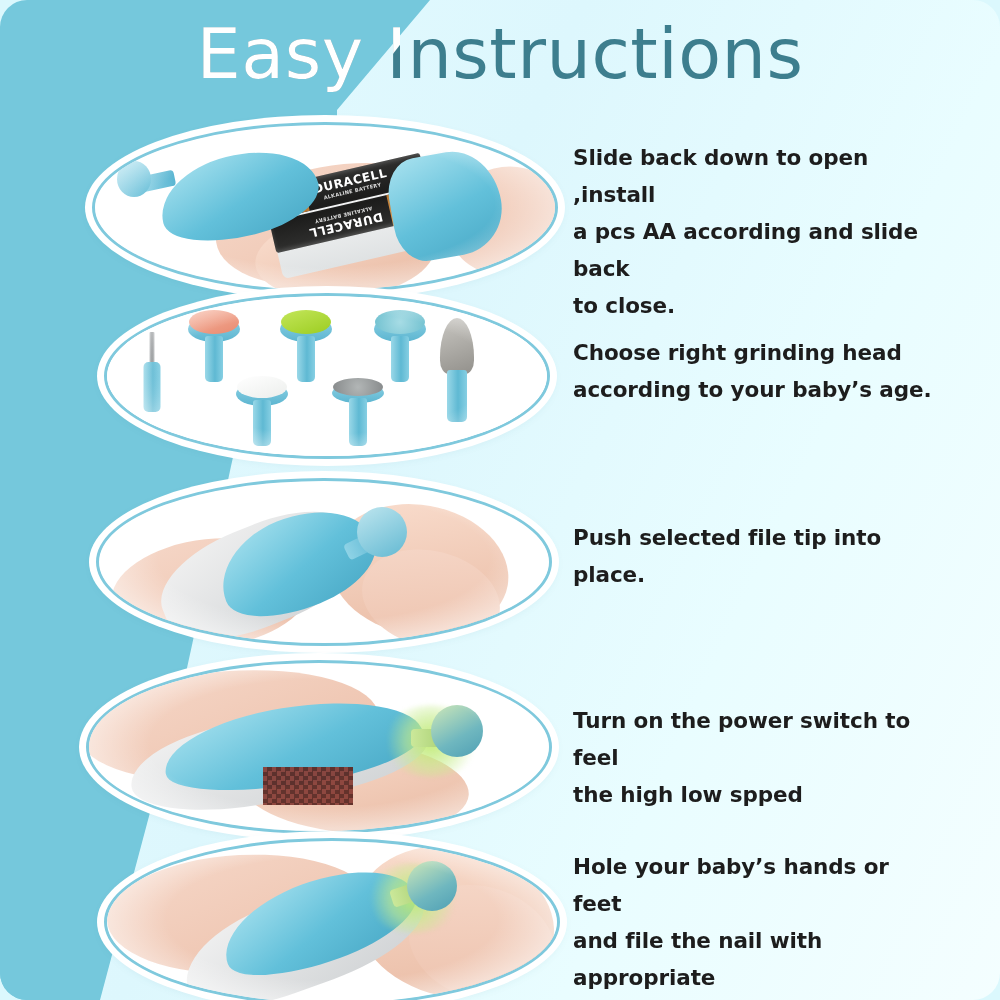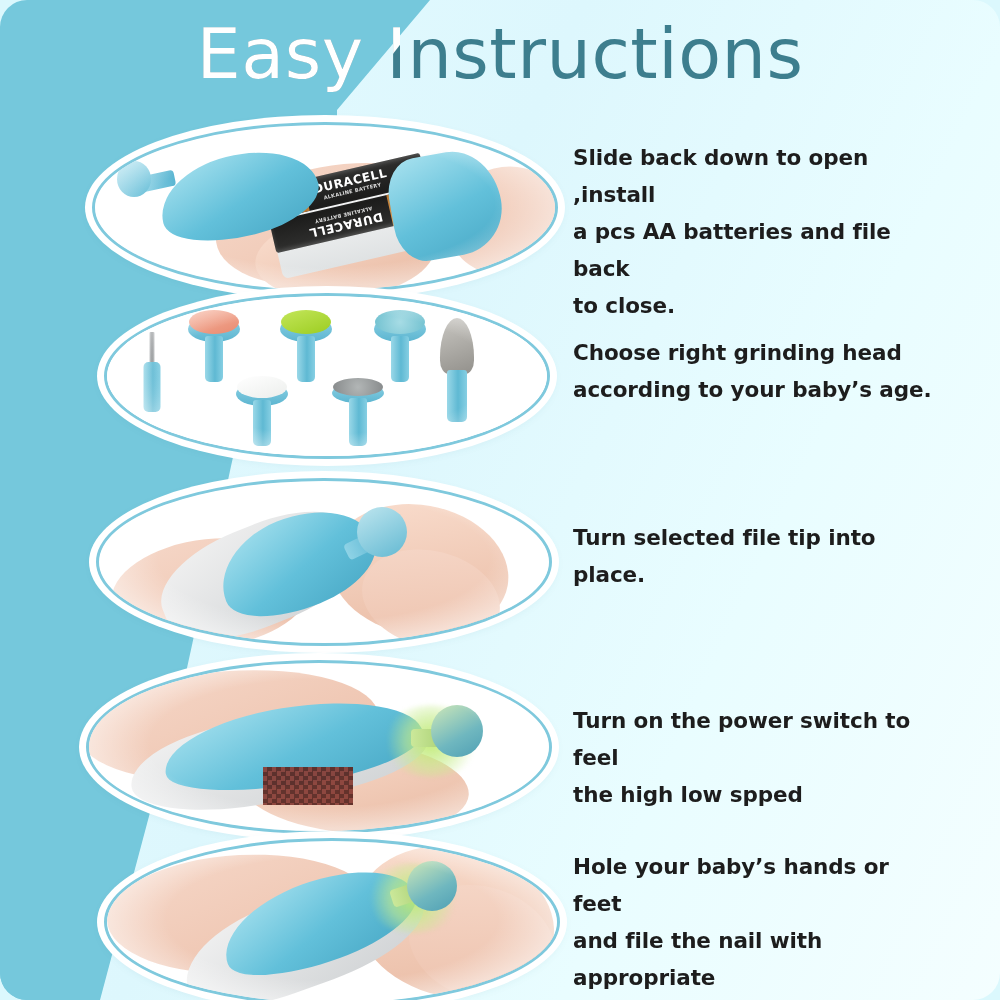--- a/index.html
+++ b/index.html
@@ -136,21 +136,21 @@
 
         <div class="body-teal" style="left:64px;top:30px;width:160px;height:82px;transform:rotate(-14deg);"></div>
         <div class="shaft" style="left:46px;top:48px;width:34px;height:16px;transform:rotate(-12deg);"></div>
         <div class="cap" style="left:22px;top:36px;width:34px;height:36px;"></div>
 
         <div class="body-teal" style="left:296px;top:28px;width:110px;height:104px;border-radius:30% 46% 46% 30%/40% 60% 50% 40%;transform:rotate(-10deg);"></div>
         <div class="vig"></div>
       </div>
     </div>
     <div class="steptext" style="left:573px;top:139px;width:360px;">Slide back down to open ,install
-a pcs AA batteries and file back
+a pcs AA according and slide back
 to close.</div>
   </div>
 
   <div class="step">
     <div class="oval" style="left:104px;top:293px;width:440px;height:160px;">
       <div class="oval-inner" style="background:#fff;">
 
         <div class="head" style="left:22px;top:36px;width:46px;height:86px;">
           <div class="pin" style="top:0;width:5px;height:34px;"></div>
           <div class="stem" style="top:30px;width:17px;height:50px;border-radius:5px;"></div>
@@ -204,21 +204,21 @@
         <div class="skin2" style="left:230px;top:24px;width:180px;height:130px;transform:rotate(10deg);"></div>
         <div class="skin" style="left:262px;top:70px;width:140px;height:96px;transform:rotate(14deg);"></div>
 
         <div class="body-grey" style="left:58px;top:44px;width:210px;height:100px;transform:rotate(-22deg);"></div>
         <div class="body-teal" style="left:118px;top:36px;width:160px;height:92px;transform:rotate(-22deg);"></div>
         <div class="shaft" style="left:246px;top:56px;width:34px;height:17px;transform:rotate(-26deg);"></div>
         <div class="cap" style="left:258px;top:26px;width:50px;height:50px;background:linear-gradient(150deg,#bfe6ef,#63b9d2);"></div>
         <div class="vig"></div>
       </div>
     </div>
-    <div class="steptext" style="left:573px;top:519px;width:360px;">Turn selected file tip into place.</div>
+    <div class="steptext" style="left:573px;top:519px;width:360px;">Push selected file tip into place.</div>
   </div>
 
   <div class="step">
     <div class="oval" style="left:86px;top:660px;width:460px;height:168px;">
       <div class="oval-inner">
         <div class="skin" style="left:-10px;top:8px;width:300px;height:110px;transform:rotate(-4deg);"></div>
         <div class="skin2" style="left:150px;top:78px;width:230px;height:92px;transform:rotate(4deg);"></div>
 
         <div class="body-grey" style="left:40px;top:54px;width:300px;height:84px;border-radius:40% 44% 44% 40%/56% 54% 46% 44%;transform:rotate(-9deg);"></div>
         <div class="body-teal" style="left:74px;top:44px;width:260px;height:78px;transform:rotate(-9deg);"></div>

